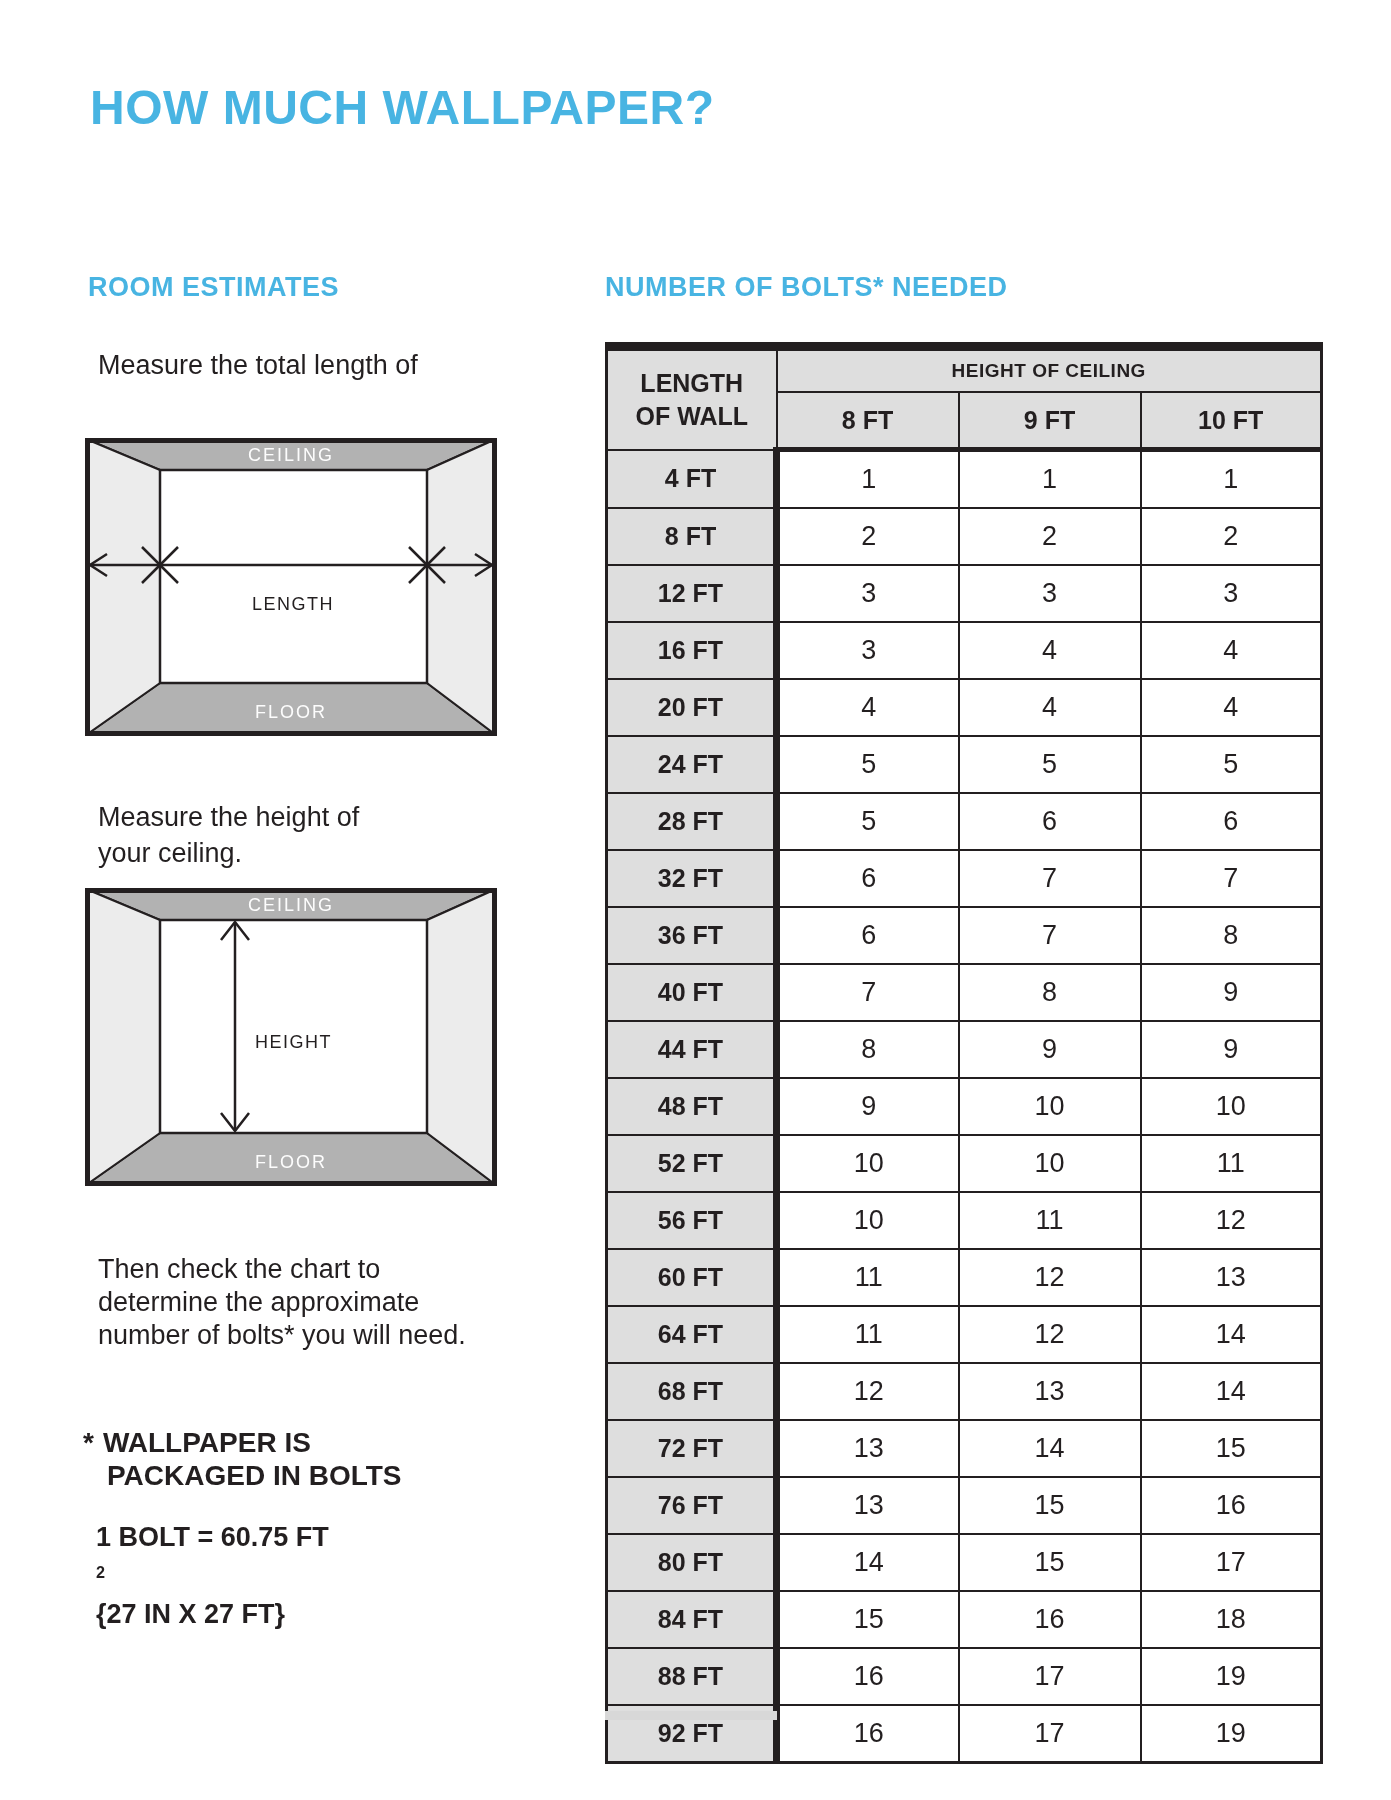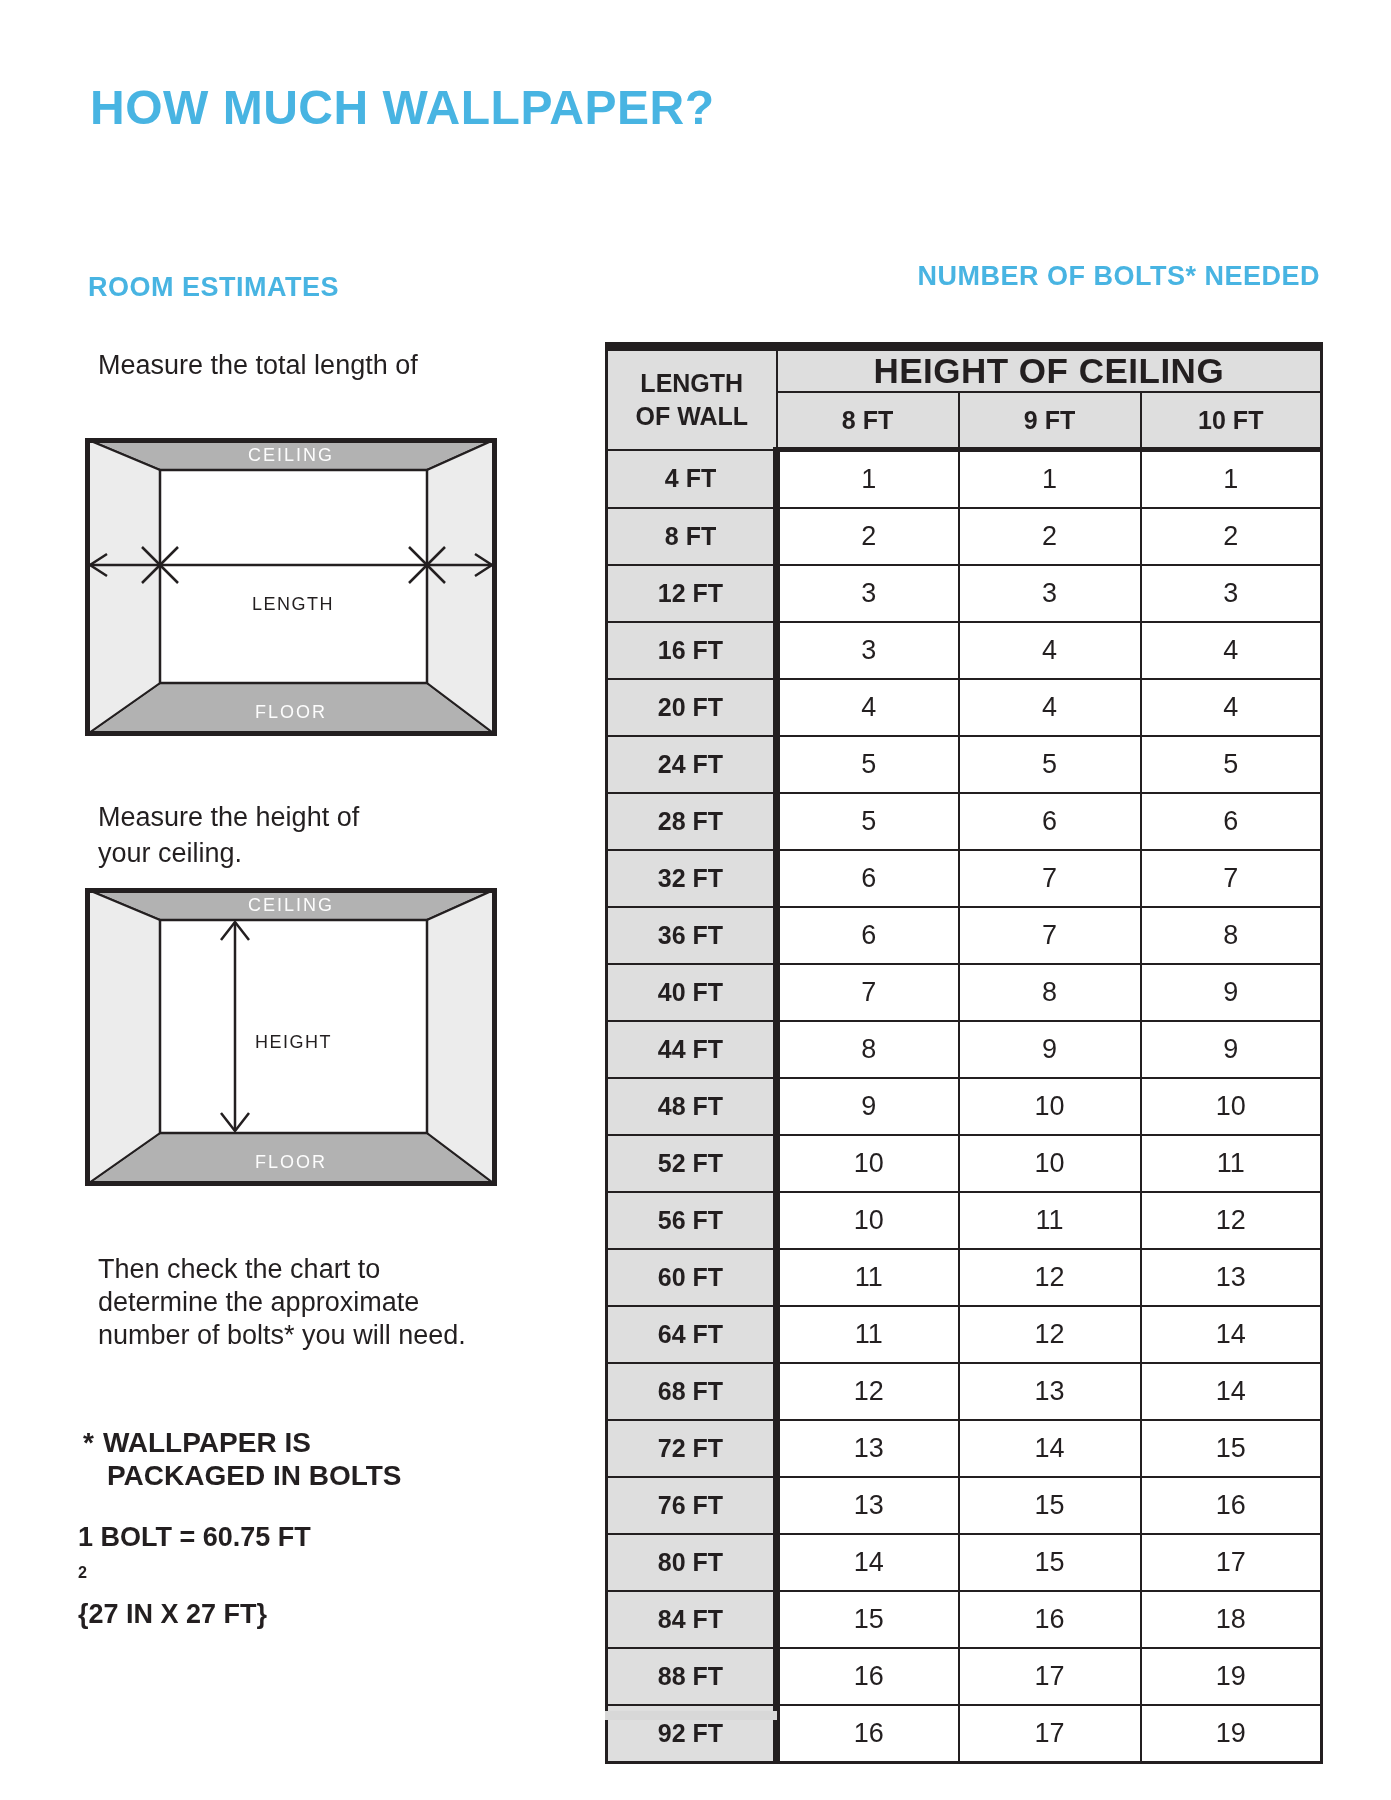--- a/index.html
+++ b/index.html
@@ -16,31 +16,31 @@
   }
   .title{
     position:absolute;left:90px;top:80px;margin:0;
     font-size:48px;font-weight:bold;color:var(--accent);letter-spacing:0.5px;white-space:nowrap;
   }
   .sec-heading{
     position:absolute;margin:0;font-size:27px;font-weight:bold;
     color:var(--accent);letter-spacing:0.5px;white-space:nowrap;text-align:right;
   }
   .sec-heading.left{left:88px;top:272px;}
-  .sec-heading.right{left:605px;top:261px;width:715px;text-align:right;}
+  .sec-heading.right{left:605px;top:272px;width:715px;text-align:left;}
   .bodytext{position:absolute;font-size:27px;line-height:36px;color:var(--ink);}
   .bodytext span{display:block;white-space:nowrap;margin-left:12px;}
   .p1{left:86px;top:320px;}
   .p2{left:86px;top:772px;}
   .p3{left:86px;top:1226px;line-height:33px;}
   .footnote{position:absolute;left:83px;top:1426px;font-size:28px;font-weight:bold;line-height:33px;}
   .footnote .fn-line{display:block;white-space:nowrap;}
   .footnote .fn-line2{padding-left:24px;}
   .footnote .star{margin-right:9px;}
-  .boltinfo{position:absolute;left:78px;top:1520px;font-size:27px;font-weight:bold;line-height:35px;}
+  .boltinfo{position:absolute;left:96px;top:1520px;font-size:27px;font-weight:bold;line-height:35px;}
   .boltinfo span{display:block;white-space:nowrap;}
   .boltinfo sup{font-size:60%;}
 
   
   .diagram{position:absolute;left:85px;}
   .d1{top:438px;}
   .d2{top:888px;}
   .wall-mid{fill:var(--wallgray);stroke:var(--ink);stroke-width:2;}
   .wall-side{fill:var(--walllight);stroke:var(--ink);stroke-width:2;}
   .wall-back{fill:#ffffff;stroke:var(--ink);stroke-width:2.5;}
@@ -60,21 +60,21 @@
     border-bottom:3px solid var(--ink);
   }
   table.bolt th,table.bolt td{
     border:2px solid var(--ink);text-align:center;vertical-align:middle;padding:0;
   }
   table.bolt thead th{background:var(--cellgray);color:var(--ink);}
   th.rowhdr{
     border-right:7px solid var(--ink);border-bottom:5px solid var(--ink);
     font-size:25px;line-height:33px;font-weight:bold;
   }
-  th.hoc{font-size:35px;letter-spacing:0.5px;height:40px;}
+  th.hoc{font-size:19px;letter-spacing:0.5px;height:40px;}
   tr.sub th{font-size:25px;height:54px;border-bottom:5px solid var(--ink);}
   tbody td{height:55px;font-size:27px;background:#fff;}
   tbody td.rowlabel{
     background:var(--cellgray);font-weight:bold;font-size:25px;
     border-right:7px solid var(--ink);
   }
   .table-stub{position:absolute;left:605px;top:1711px;width:172px;height:9px;background:#d8d8d8;}
 </style>
 </head>
 <body>

